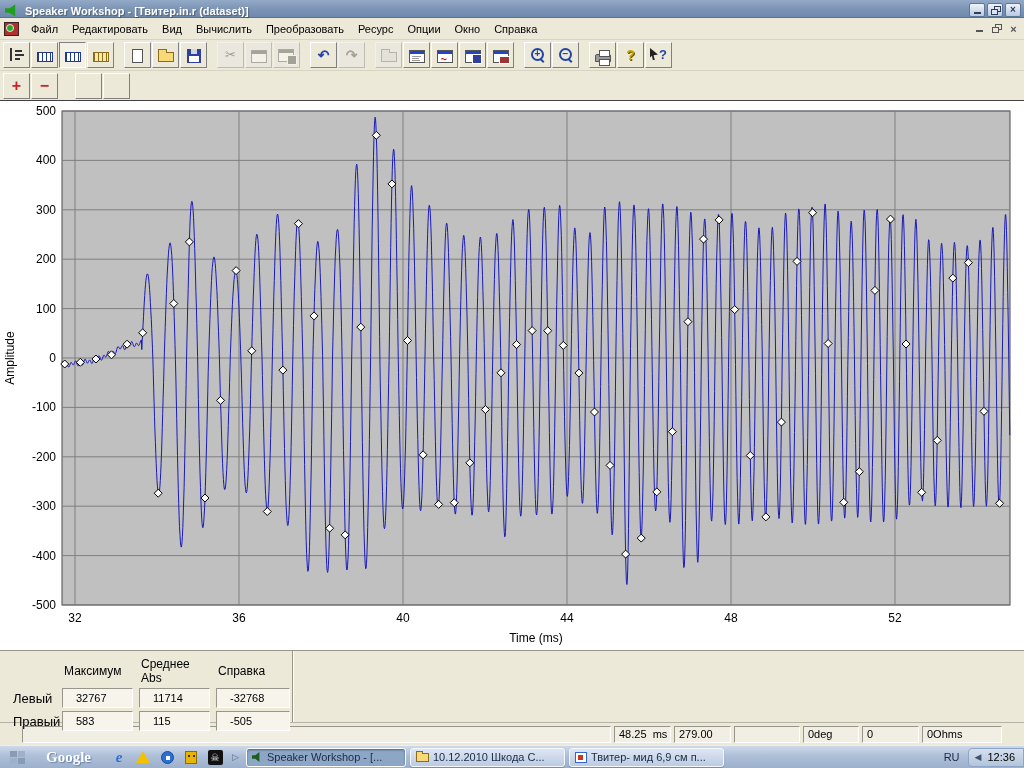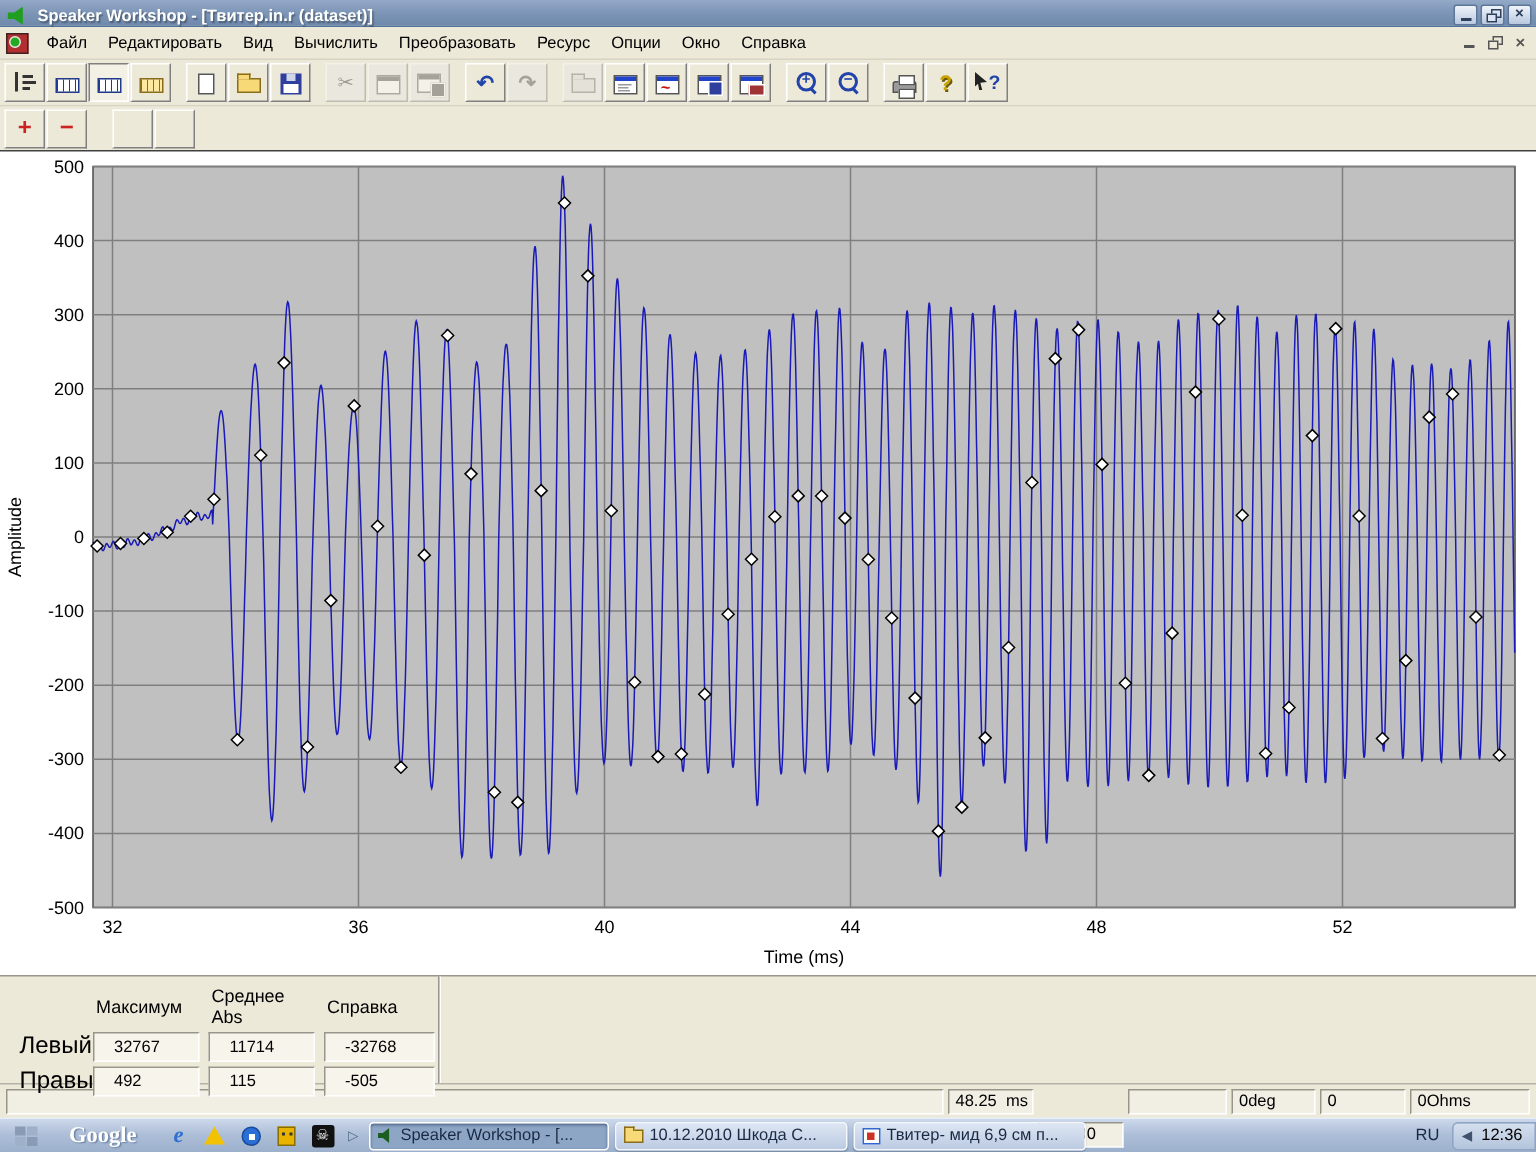--- a/index.html
+++ b/index.html
@@ -87,26 +87,26 @@
 
   
   .chart{height:550px;background:#fff;border-top:1px solid #404040;position:relative;}
   .chart svg{display:block;}
 
   
   .stats{height:72px;background:#ece9d8;position:relative;border-top:1px solid #9a958a;padding:6px 0 0 13px;}
   .stats .vdiv{position:absolute;left:292px;top:0;width:2px;height:100%;border-left:1px solid #9a958a;border-right:1px solid #fff;}
   .sgrid{display:grid;grid-template-columns:43px 71px 71px 74px;column-gap:6px;row-gap:3px;align-items:center;}
   .shead{font-size:12px;padding-left:2px;}
-  .slabel{font-size:16px;}
+  .slabel{font-size:13px;}
   .sfield{height:20px;background:#f7f4ec;border:1px solid;border-color:#9a958a #fff #fff #9a958a;
     padding:2px 13px;line-height:15px;}
 
   
-  .statusbar{height:23px;background:#ece9d8;display:flex;align-items:center;padding:2px 4px;gap:3px;border-top:1px solid #b5b2a8;}
+  .statusbar{height:23px;background:#ece9d8;display:flex;align-items:flex-end;padding:2px 22px;gap:3px;border-top:1px solid #b5b2a8;}
   .scell{height:17px;background:#f1eee4;border:1px solid;border-color:#9a958a #fff #fff #9a958a;
     padding:1px 4px;line-height:13px;white-space:pre;}
   .scell.big{flex:1;}
 
   
   .taskbar{height:23px;display:flex;align-items:center;gap:4px;padding:0 2px;
     background:linear-gradient(180deg,#cdd9eb 0%,#aebfd8 45%,#9cb0cc 100%);border-top:1px solid #e6eefa;}
   .startflag{width:30px;height:19px;display:flex;align-items:center;justify-content:center;}
   .flag{width:15px;height:13px;background:
     linear-gradient(#8a9cb5,#8a9cb5) 0 0/7px 6px no-repeat,
@@ -384,21 +384,21 @@
       <span class="shead">Максимум</span>
       <span class="shead">Среднее Abs</span>
       <span class="shead">Справка</span>
 
       <span class="slabel">Левый</span>
       <span class="sfield">32767</span>
       <span class="sfield">11714</span>
       <span class="sfield">-32768</span>
 
       <span class="slabel">Правый</span>
-      <span class="sfield">492</span>
+      <span class="sfield">583</span>
       <span class="sfield">115</span>
       <span class="sfield">-505</span>
     </div>
     <div class="vdiv"></div>
   </div>
 
   <div class="statusbar">
     <span class="scell big"></span>
     <span class="scell" style="width:57px;">48.25  ms</span>
     <span class="scell" style="width:57px;margin-top:44px;">279.00</span>

